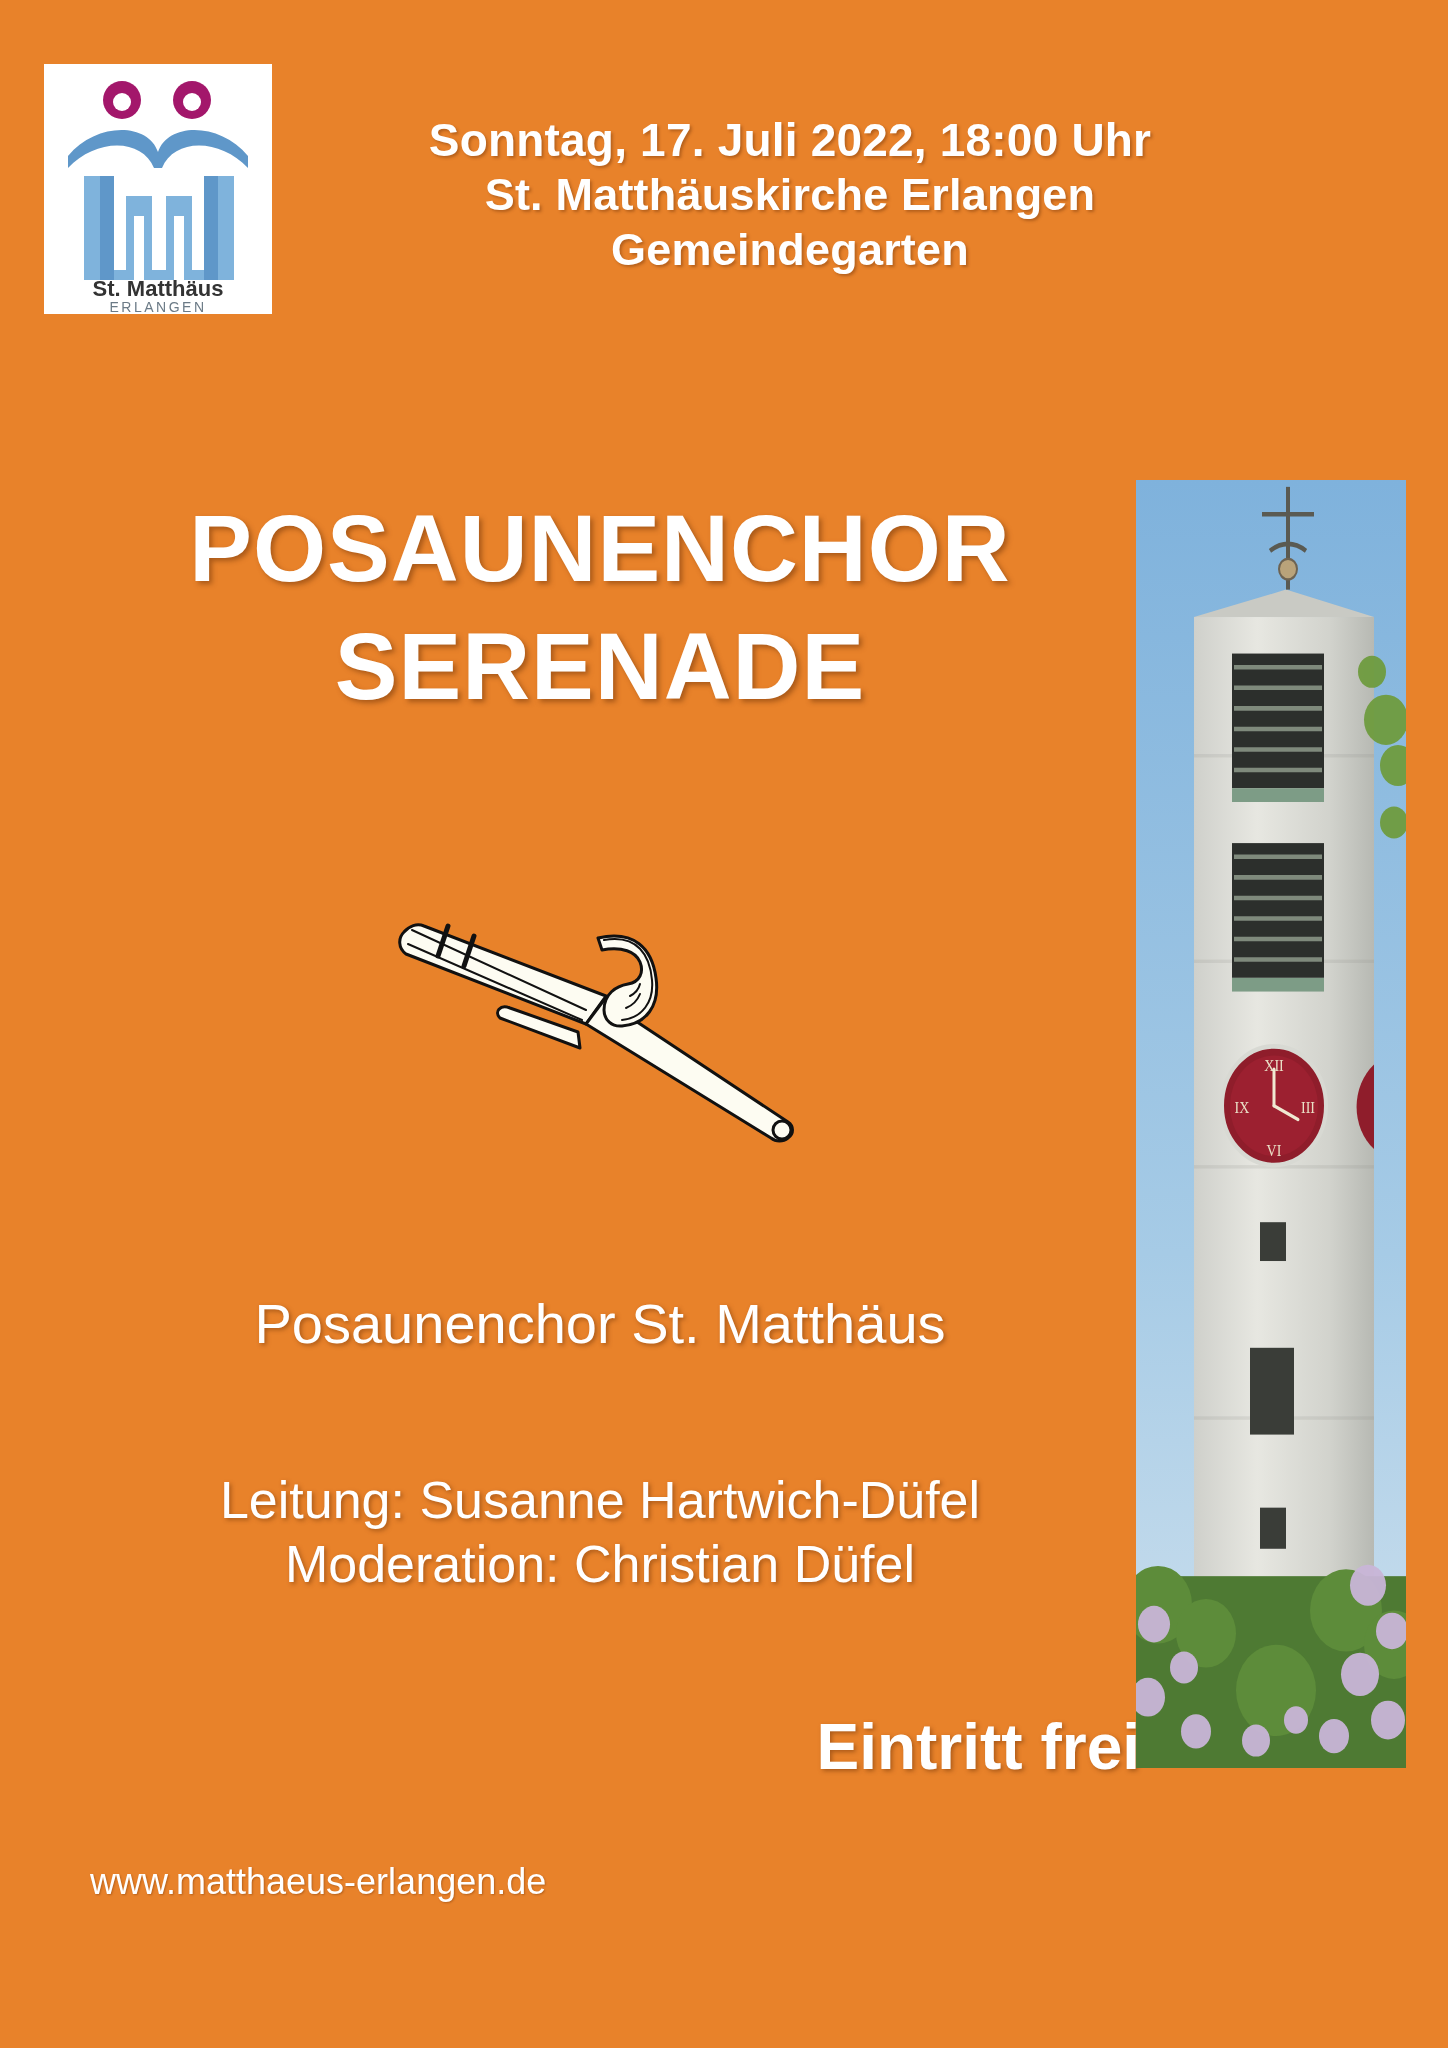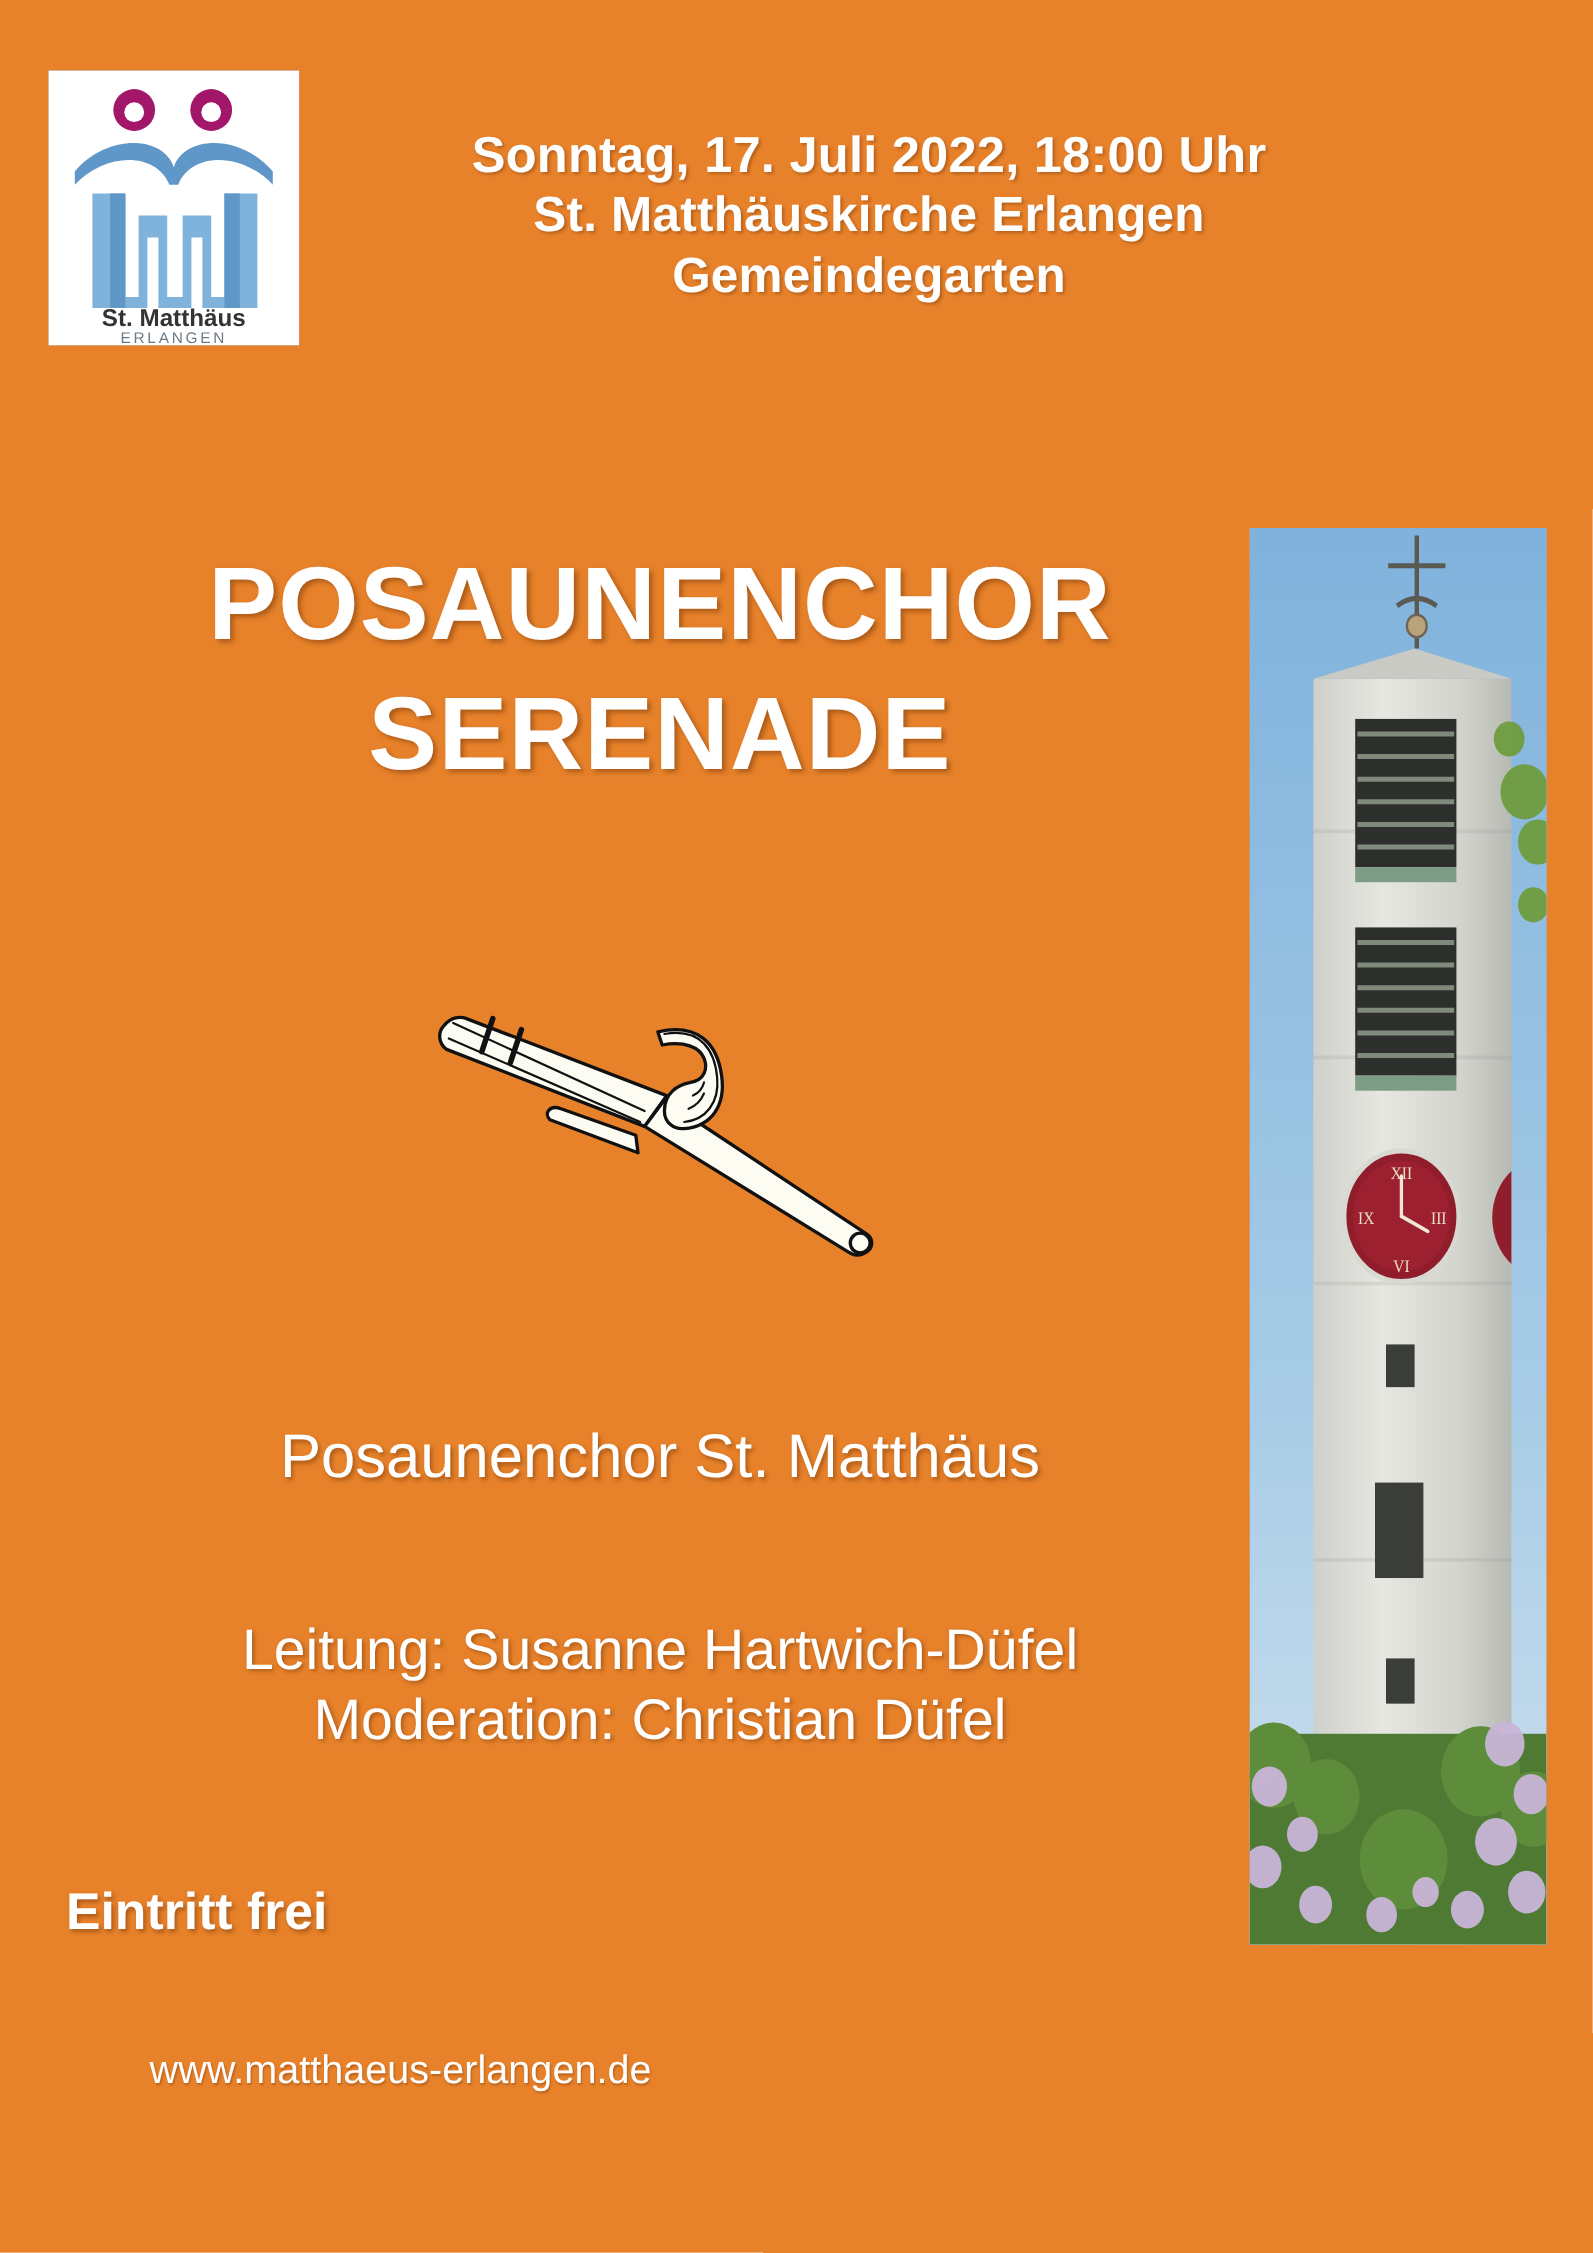--- a/index.html
+++ b/index.html
@@ -95,37 +95,36 @@
   }
   .credit-moderation {
     font-size: 52px;
     line-height: 1.22;
   }
   .entry {
     position: absolute;
     left: 60px;
     top: 1710px;
     width: 1080px;
-    text-align: left;
+    text-align: right;
     color: #ffffff;
     font-weight: bold;
-    font-size: 47px;
+    font-size: 64px;
     text-shadow: 2px 2px 4px rgba(110,50,8,0.5);
   }
 
   
   .footer {
     position: absolute;
     left: 90px;
     top: 1855px;
     color: #ffffff;
     font-size: 36px;
     line-height: 1.5;
     text-shadow: 1px 1px 2px rgba(110,50,8,0.4);
-    margin-left: 46px;
   }
 
   
   .photo {
     position: absolute;
     right: 42px;
     top: 480px;
     width: 270px;
     height: 1288px;
     overflow: hidden;

